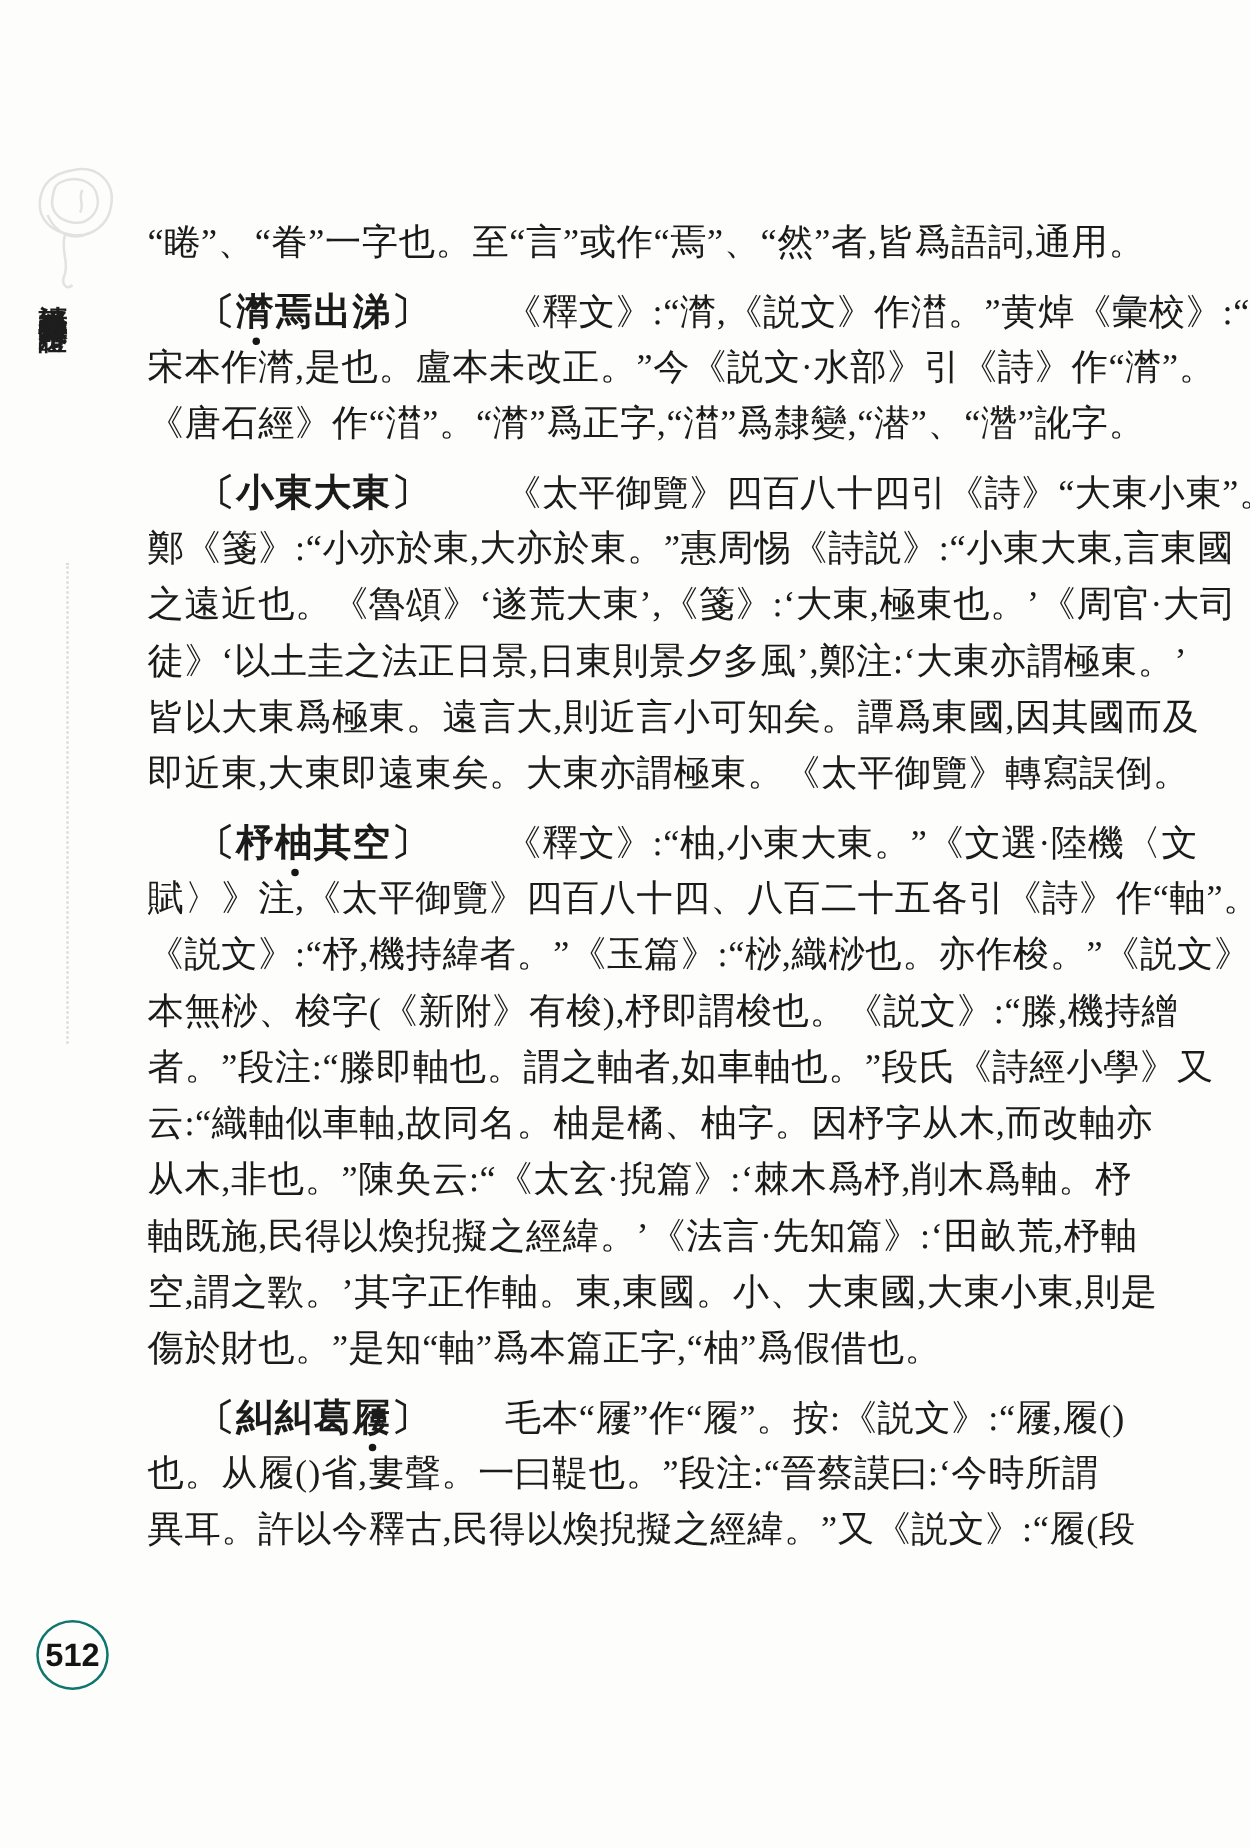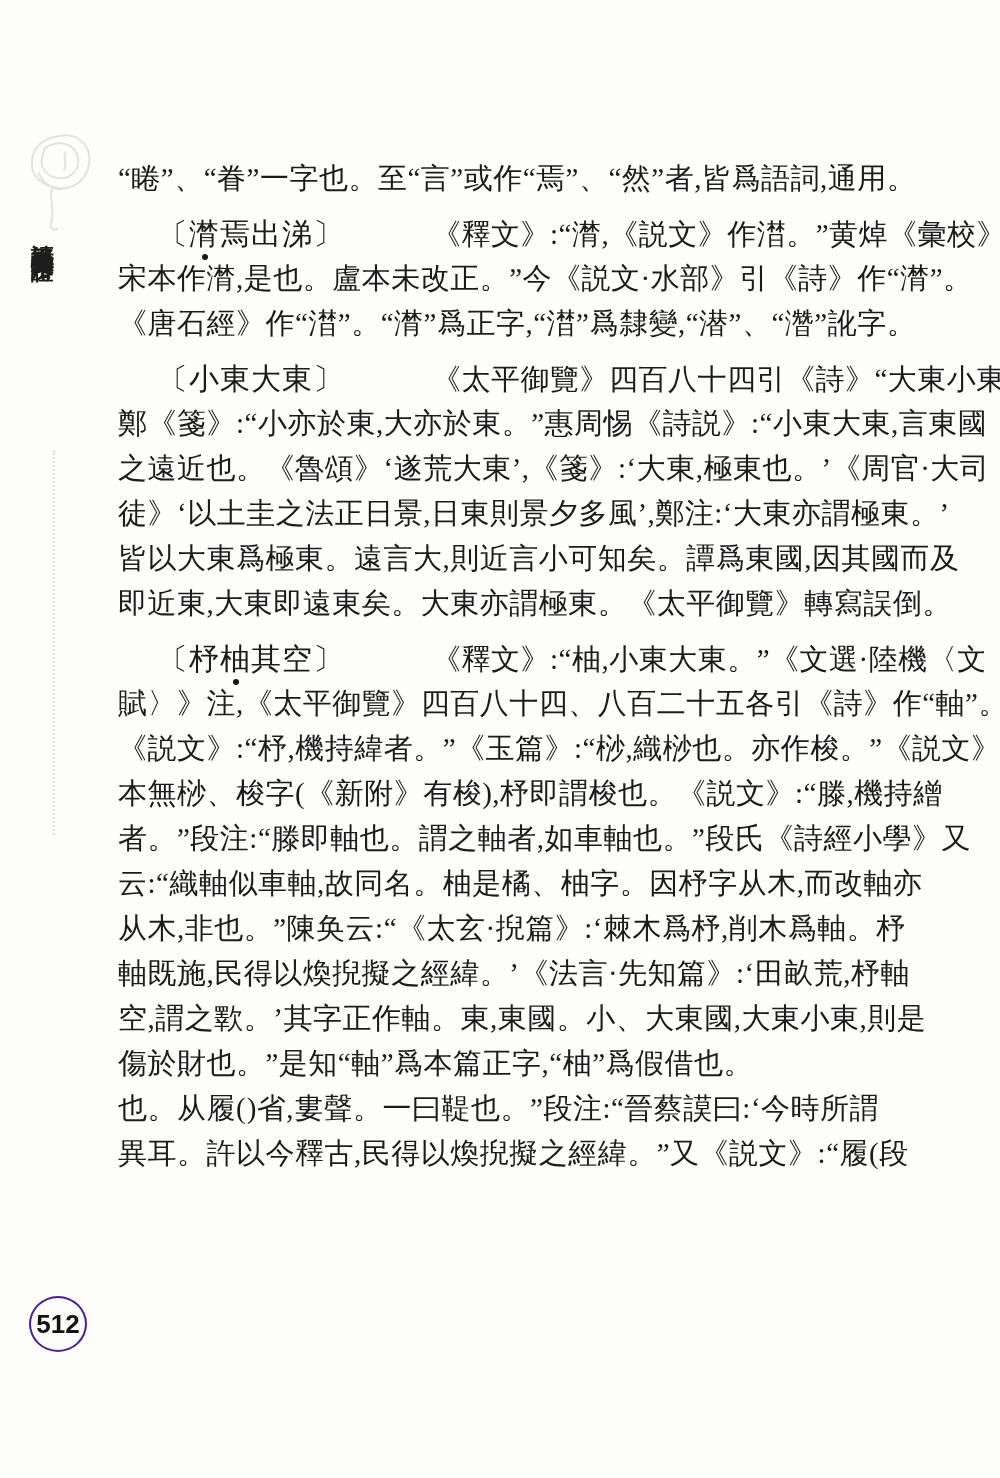--- a/index.html
+++ b/index.html
@@ -24,43 +24,43 @@
     writing-mode:vertical-rl;text-orientation:upright;
     font-size:23px;font-weight:bold;letter-spacing:2px;
     color:#1e1e1e;
   }
   .margin-dotted-line{
     position:absolute;left:53px;top:450px;height:385px;width:0;
     border-left:2px dotted #dcdcdc;
   }
   .page-badge{
     position:absolute;left:29px;top:1296px;width:58px;height:56px;
-    border:2px solid #4c1d95;border-radius:50%;
+    border:2px solid #0f766e;border-radius:50%;
     display:flex;align-items:center;justify-content:center;
     box-sizing:border-box;
     background:#fdfdfc;
   }
   .page-badge .num{
     font-family:"Liberation Sans","DejaVu Sans",sans-serif;
     font-size:26px;font-weight:600;color:#141414;letter-spacing:0;
   }
   
   .text-column{
-    position:absolute;left:118px;top:156px;width:775px;
+    position:absolute;left:118px;top:172px;width:775px;
     color:#1b1b1b;
   }
   .line{
     height:45px;line-height:45px;
     font-size:29px;letter-spacing:0.5px;
     white-space:nowrap;
   }
   .line.has-heading{margin-top:10px;padding-left:40px;}
   .heading{
-    font-weight:normal;font-size:30px;letter-spacing:1px;
-    margin-right:88px;
+    font-weight:bold;font-size:30px;letter-spacing:1px;
+    margin-right:60px;
   }
   .dot-below{position:relative;display:inline-block;}
   .dot-below::after{
     content:"";position:absolute;left:50%;bottom:-4px;
     transform:translateX(-50%);
     width:6px;height:6px;border-radius:50%;background:#161616;
   }
   .body-text{}
 </style>
 </head>
@@ -100,17 +100,18 @@
       <div class="line has-heading"><span class="heading">〔杼<span class="dot-below">柚</span>其空〕</span><span class="body-text">《釋文》:“柚,小東大東。”《文選·陸機〈文</span></div>
       <div class="line"><span class="body-text">賦〉》注,《太平御覽》四百八十四、八百二十五各引《詩》作“軸”。</span></div>
       <div class="line"><span class="body-text">《説文》:“杼,機持緯者。”《玉篇》:“桫,織桫也。亦作梭。”《説文》</span></div>
       <div class="line"><span class="body-text">本無桫、梭字(《新附》有梭),杼即謂梭也。《説文》:“滕,機持繒</span></div>
       <div class="line"><span class="body-text">者。”段注:“滕即軸也。謂之軸者,如車軸也。”段氏《詩經小學》又</span></div>
       <div class="line"><span class="body-text">云:“織軸似車軸,故同名。柚是橘、柚字。因杼字从木,而改軸亦</span></div>
       <div class="line"><span class="body-text">从木,非也。”陳奂云:“《太玄·掜篇》:‘棘木爲杼,削木爲軸。杼</span></div>
       <div class="line"><span class="body-text">軸既施,民得以煥掜擬之經緯。’《法言·先知篇》:‘田畝荒,杼軸</span></div>
       <div class="line"><span class="body-text">空,謂之歝。’其字正作軸。東,東國。小、大東國,大東小東,則是</span></div>
       <div class="line"><span class="body-text">傷於財也。”是知“軸”爲本篇正字,“柚”爲假借也。</span></div>
+      <div class="line has-heading"><span class="heading">〔糾糾葛<span class="dot-below">屨</span>〕</span><span class="body-text">毛本“屨”作“履”。按:《説文》:“屨,履(𡳐)</span></div>
       <div class="line"><span class="body-text">也。从履(𡳐)省,婁聲。一曰鞮也。”段注:“晉蔡謨曰:‘今時所謂</span></div>
       <div class="line"><span class="body-text">異耳。許以今釋古,民得以煥掜擬之經緯。”又《説文》:“履(段</span></div>
     </div>
 
 </div>
 
 </body></html>

